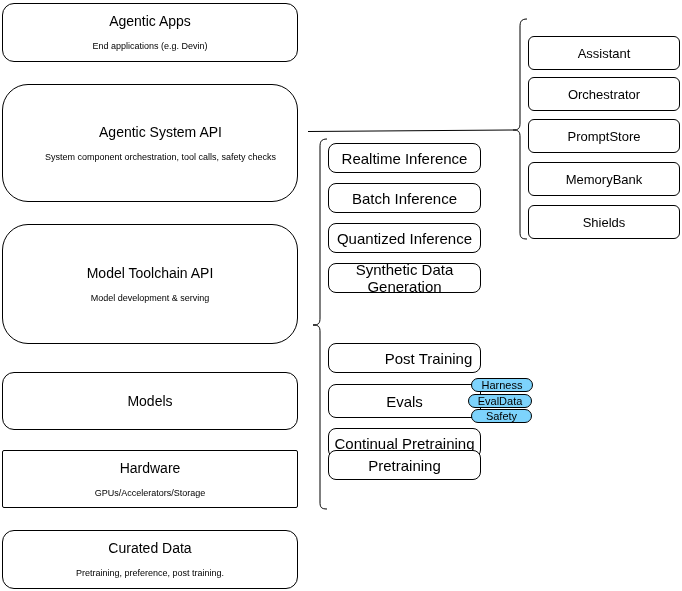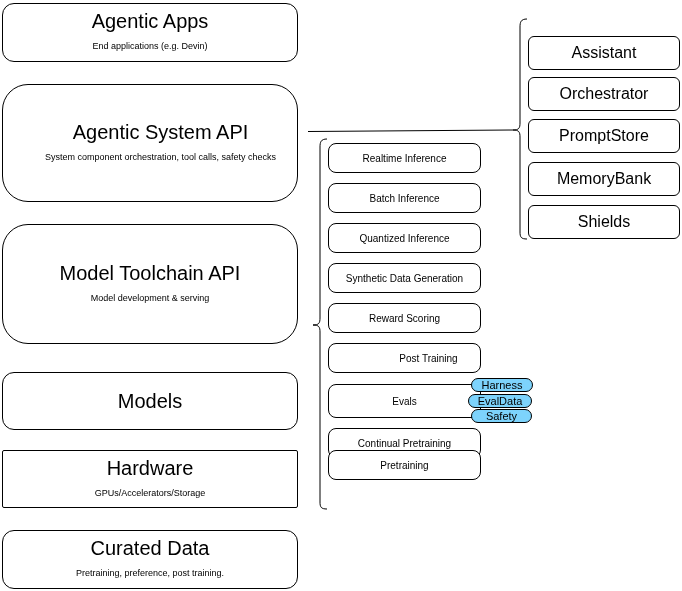--- a/index.html
+++ b/index.html
@@ -25,51 +25,51 @@
     background: #ffffff;
     border: 1px solid #000000;
     box-sizing: border-box;
     display: flex;
     flex-direction: column;
     align-items: center;
     justify-content: center;
     text-align: center;
     z-index: 2;
   }
-  .lbox .title { font-size: 20px; line-height: 17px; }
+  .lbox .title { font-size: 14px; line-height: 17px; }
   .lbox .sub   { font-size: 9px;  line-height: 12px; margin-top: 10px; }
   .mbox {
     position: absolute;
     left: 328px;
     width: 153px;
     height: 30px;
     border: 1px solid #000000;
     border-radius: 8px;
     background: #ffffff;
     box-sizing: border-box;
     display: flex;
     align-items: center;
     justify-content: center;
-    font-size: 10px;
+    font-size: 15px;
     text-align: center;
     z-index: 2;
   }
   .rbox {
     position: absolute;
     left: 528px;
     width: 152px;
     height: 34px;
     border: 1px solid #000000;
     border-radius: 6px;
     background: #ffffff;
     box-sizing: border-box;
     display: flex;
     align-items: center;
     justify-content: center;
-    font-size: 16px;
+    font-size: 13px;
     text-align: center;
     z-index: 2;
   }
   .oval {
     position: absolute;
     border: 1px solid #000000;
     border-radius: 8px;
     background: #7dd3fc;
     box-sizing: border-box;
     display: flex;
@@ -112,21 +112,20 @@
   </div>
   <div class="lbox" style="top:530px; height:59px; border-radius:12px;">
     <div class="title">Curated Data</div>
     <div class="sub">Pretraining, preference, post training.</div>
   </div>
 
   <div class="mbox" style="top:143px;">Realtime Inference</div>
   <div class="mbox" style="top:183px;">Batch Inference</div>
   <div class="mbox" style="top:223px;">Quantized Inference</div>
   <div class="mbox" style="top:263px;">Synthetic Data Generation</div>
-  <div class="mbox" style="top:303px;">Reward Scoring</div>
   <div class="mbox" style="top:343px;padding-left:48px;">Post Training</div>
   <div class="mbox" style="top:384px; height:34px;">Evals</div>
   <div class="mbox" style="top:428px;">Continual Pretraining</div>
   <div class="mbox" style="top:450px;">Pretraining</div>
 
   <div class="oval" style="left:471px; top:378px; width:62px; height:14px;">Harness</div>
   <div class="oval" style="left:468px; top:394px; width:64px; height:14px;">EvalData</div>
   <div class="oval" style="left:471px; top:409px; width:61px; height:14px;">Safety</div>
 
   <div class="rbox" style="top:36px;">Assistant</div>

